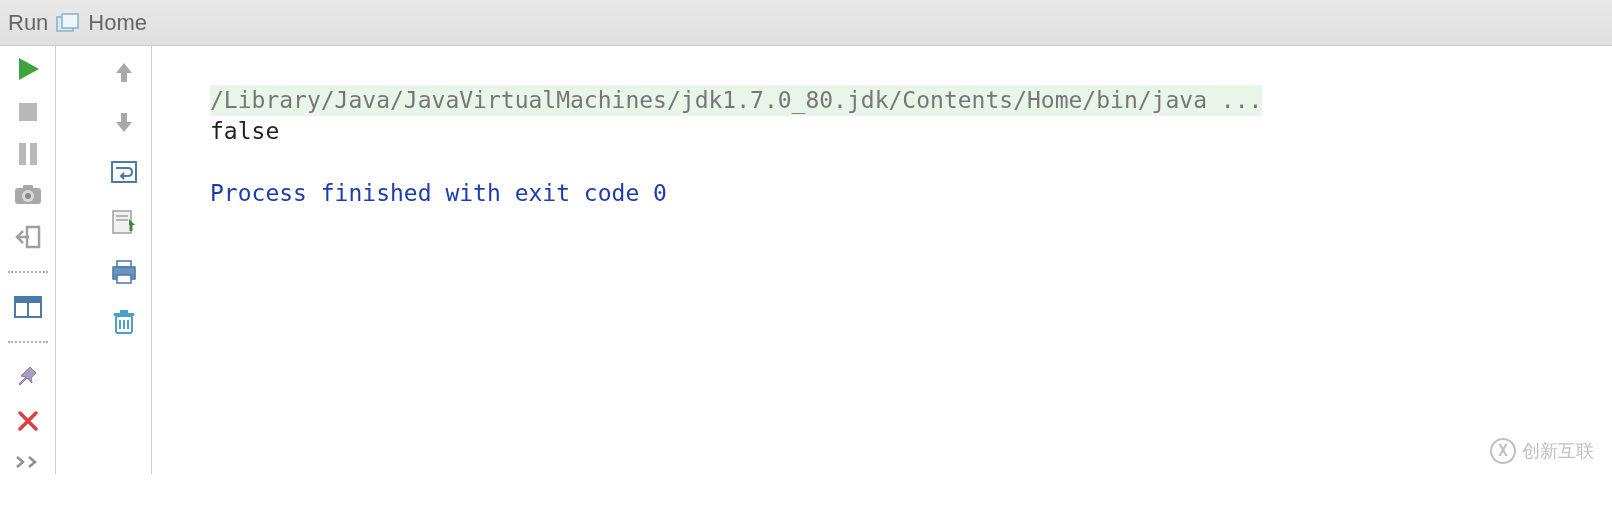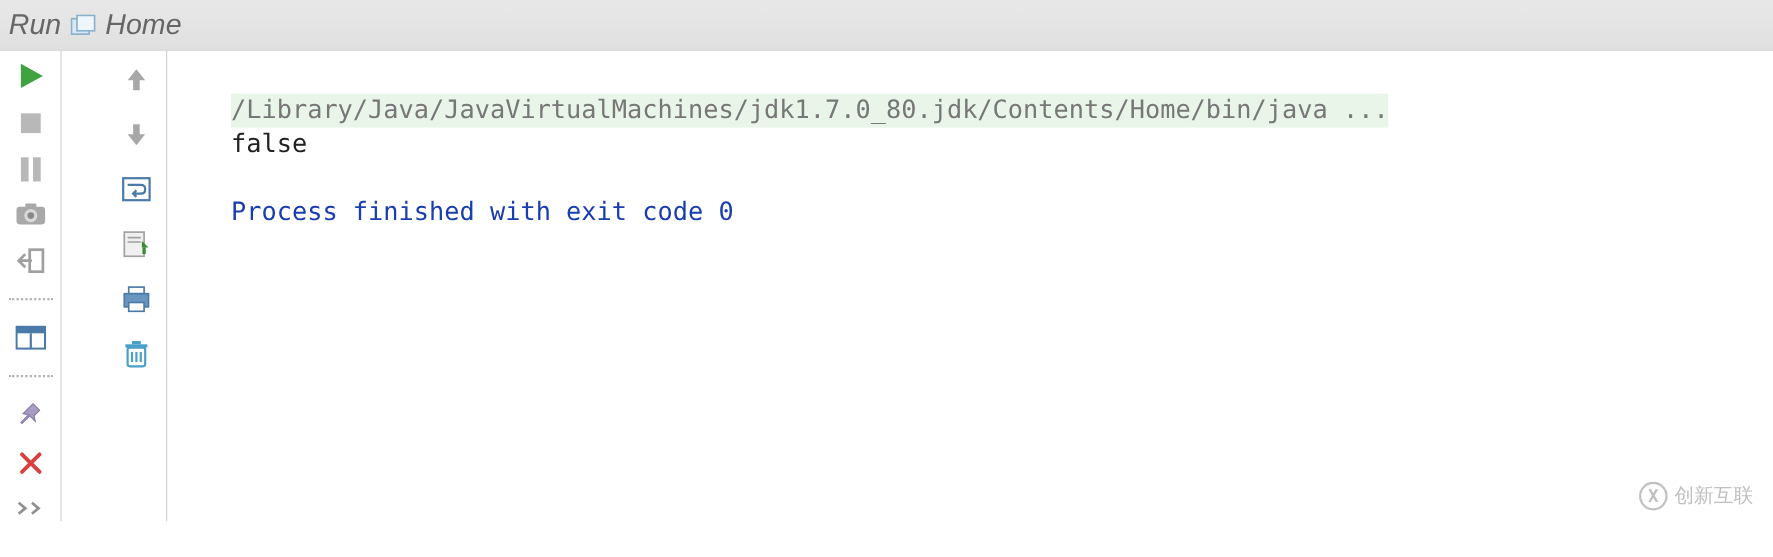--- a/index.html
+++ b/index.html
@@ -6,22 +6,21 @@
 html,body { width:1612px; height:506px; font-family:Arial,Helvetica,sans-serif; overflow:hidden; background:#fff; }
 .topbar {
   height:46px;
   background:linear-gradient(#e8e8e8,#e0e0e0);
   border-bottom:1px solid #c8c8c8;
   display:flex;
   align-items:center;
   padding-left:8px;
   gap:8px;
   color:#666;
-  font-size:26px;
-  font-style:italic;
+  font-size:22px;
 }
 .topbar .tab-icon { width:24px; height:20px; position:relative; }
 .topbar .tab-icon svg { display:block; }
 .body { display:flex; height:428px;gap:40px; }
 .col {
   width:56px;
   display:flex;
   flex-direction:column;
   align-items:center;
   padding-top:10px;

